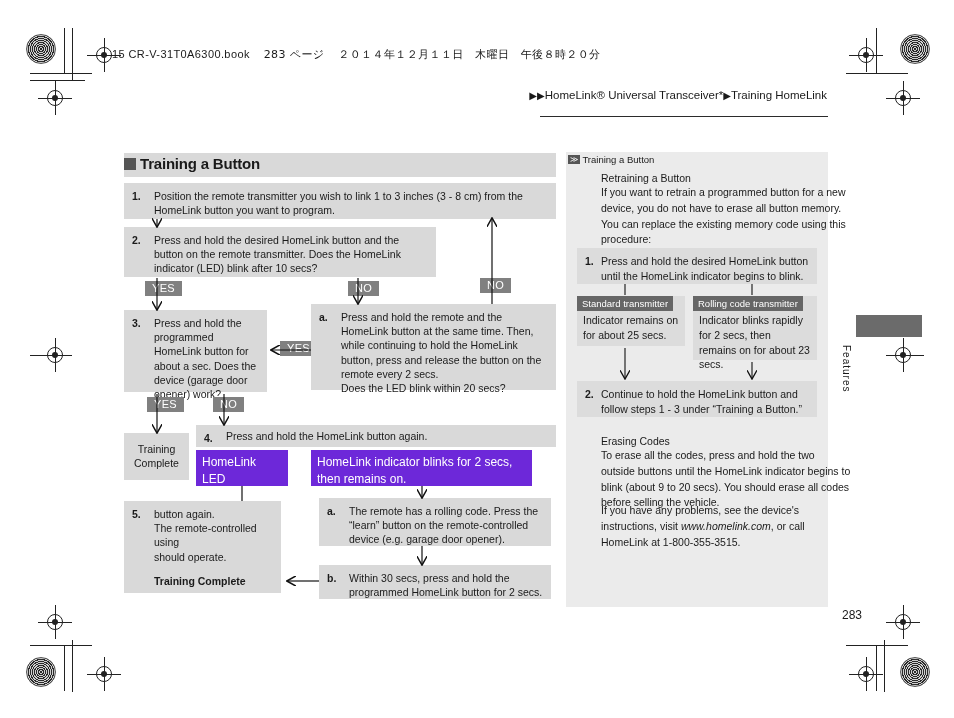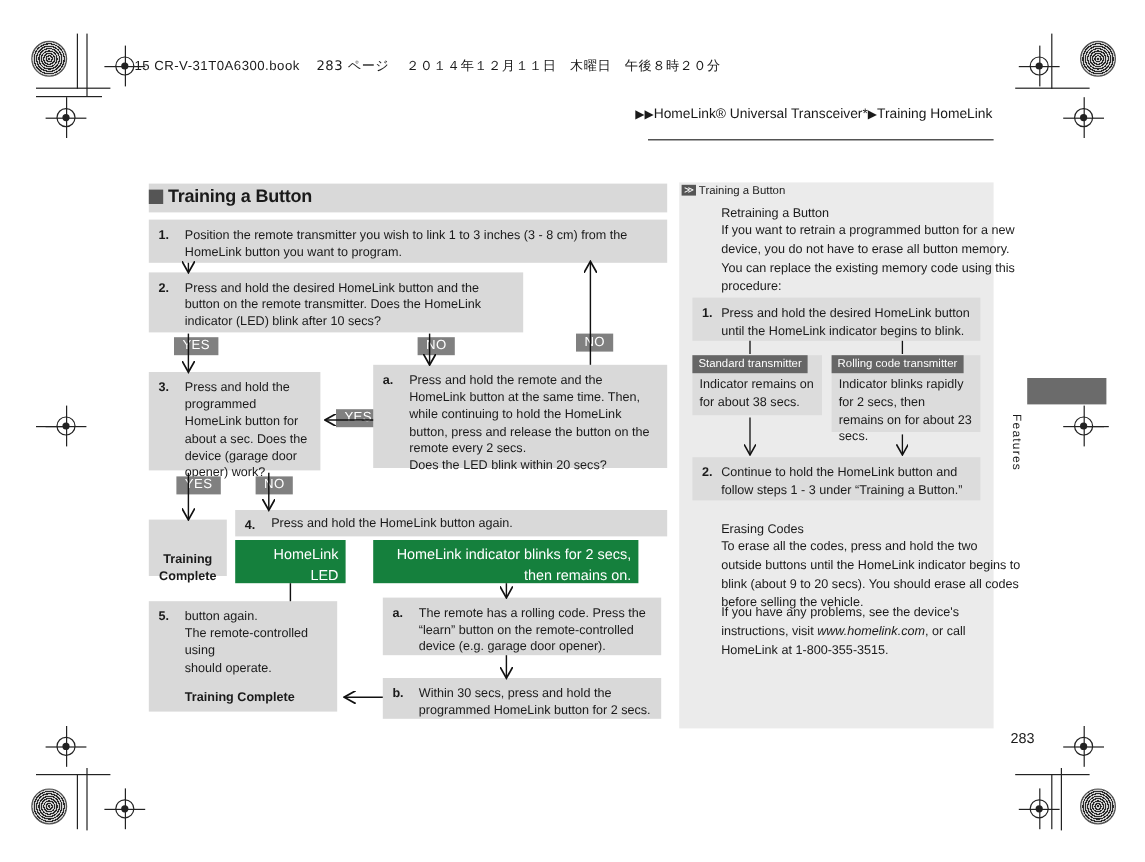--- a/index.html
+++ b/index.html
@@ -36,22 +36,22 @@
 
   
   .title-bar{position:absolute;left:124px;top:153px;width:432px;height:24px;background:#d9d9d9;}
   .title-sq{position:absolute;left:124px;top:158px;width:12px;height:12px;background:#555;}
   .title-txt{position:absolute;left:140px;top:155px;font-size:15px;font-weight:bold;letter-spacing:-0.2px;}
 
   .box{position:absolute;background:#d9d9d9;box-sizing:border-box;padding:6px 8px 7px 8px;font-size:10.5px;line-height:1.35;}
   .box .num{position:absolute;left:8px;top:6px;font-weight:bold;}
   .box .body{margin-left:22px;}
 
-  .darkbox{position:absolute;background:#15803d;color:#ffffff;box-sizing:border-box;
-    font-size:12px;line-height:1.45;text-align:right;padding:4px 6px;}
+  .darkbox{position:absolute;background:#6d28d9;color:#ffffff;box-sizing:border-box;
+    font-size:12px;line-height:1.45;text-align:left;padding:4px 6px;}
 
   .tag{position:absolute;background:#808080;color:#fff;font-size:11px;
     padding:1px 7px 2px 7px;letter-spacing:0.3px;}
 
   
   svg.flow{position:absolute;left:0;top:0;width:954px;height:718px;pointer-events:none;}
 
   
   .side{position:absolute;left:566px;top:152px;width:262px;height:455px;background:#ebebeb;}
   .side-hdr{position:absolute;left:568px;top:154px;font-size:9.5px;}
@@ -192,21 +192,21 @@
 
   <div class="box" style="left:311px;top:304px;width:245px;height:86px;">
     <span class="num">a.</span>
     <div class="body">Press and hold the remote and the HomeLink button at the same time. Then, while continuing to hold the HomeLink button, press and release the button on the remote every 2 secs.</div>
     <div class="body">Does the LED blink within 20 secs?</div>
   </div>
 
   <div class="tag" style="left:147px;top:397px;">YES</div>
   <div class="tag" style="left:213px;top:397px;">NO</div>
 
-  <div class="box nolist" style="left:124px;top:433px;width:65px;height:47px;text-align:center;padding-top:26px;font-weight:bold;">
+  <div class="box nolist" style="left:124px;top:433px;width:65px;height:47px;text-align:center;padding-top:9px;">
     <div>Training</div>
     <div>Complete</div>
   </div>
 
   <div class="box" style="left:196px;top:425px;width:360px;height:22px;padding-top:4px;">
     <span class="num">4.</span>
     <div class="body">Press and hold the HomeLink button again.</div>
   </div>
 
   <div class="darkbox" style="left:196px;top:450px;width:92px;height:36px;">
@@ -279,21 +279,21 @@
   <div class="side-txt" style="left:577px;top:171px;width:245px;">Retraining a Button</div>
   <div class="side-txt" style="left:577px;top:185px;width:248px;">If you want to retrain a programmed button for a new device, you do not have to erase all button memory. You can replace the existing memory code using this procedure:</div>
 
   <div class="sbox" style="left:577px;top:248px;width:240px;height:36px;">
     <span class="num">1.</span>
     <div class="body">Press and hold the desired HomeLink button until the HomeLink indicator begins to blink.</div>
   </div>
 
   <div class="sbox" style="left:577px;top:296px;width:108px;height:50px;padding:0;">
     <span class="stag">Standard transmitter</span>
-    <div style="padding:0 6px;">Indicator remains on for about 38 secs.</div>
+    <div style="padding:0 6px;">Indicator remains on for about 25 secs.</div>
   </div>
 
   <div class="sbox" style="left:693px;top:296px;width:124px;height:64px;padding:0;">
     <span class="stag">Rolling code transmitter</span>
     <div style="padding:0 6px;">Indicator blinks rapidly for 2 secs, then remains on for about 23 secs.</div>
   </div>
 
   <div class="sbox" style="left:577px;top:381px;width:240px;height:36px;">
     <span class="num">2.</span>
     <div class="body">Continue to hold the HomeLink button and follow steps 1 - 3 under “Training a Button.”</div>

